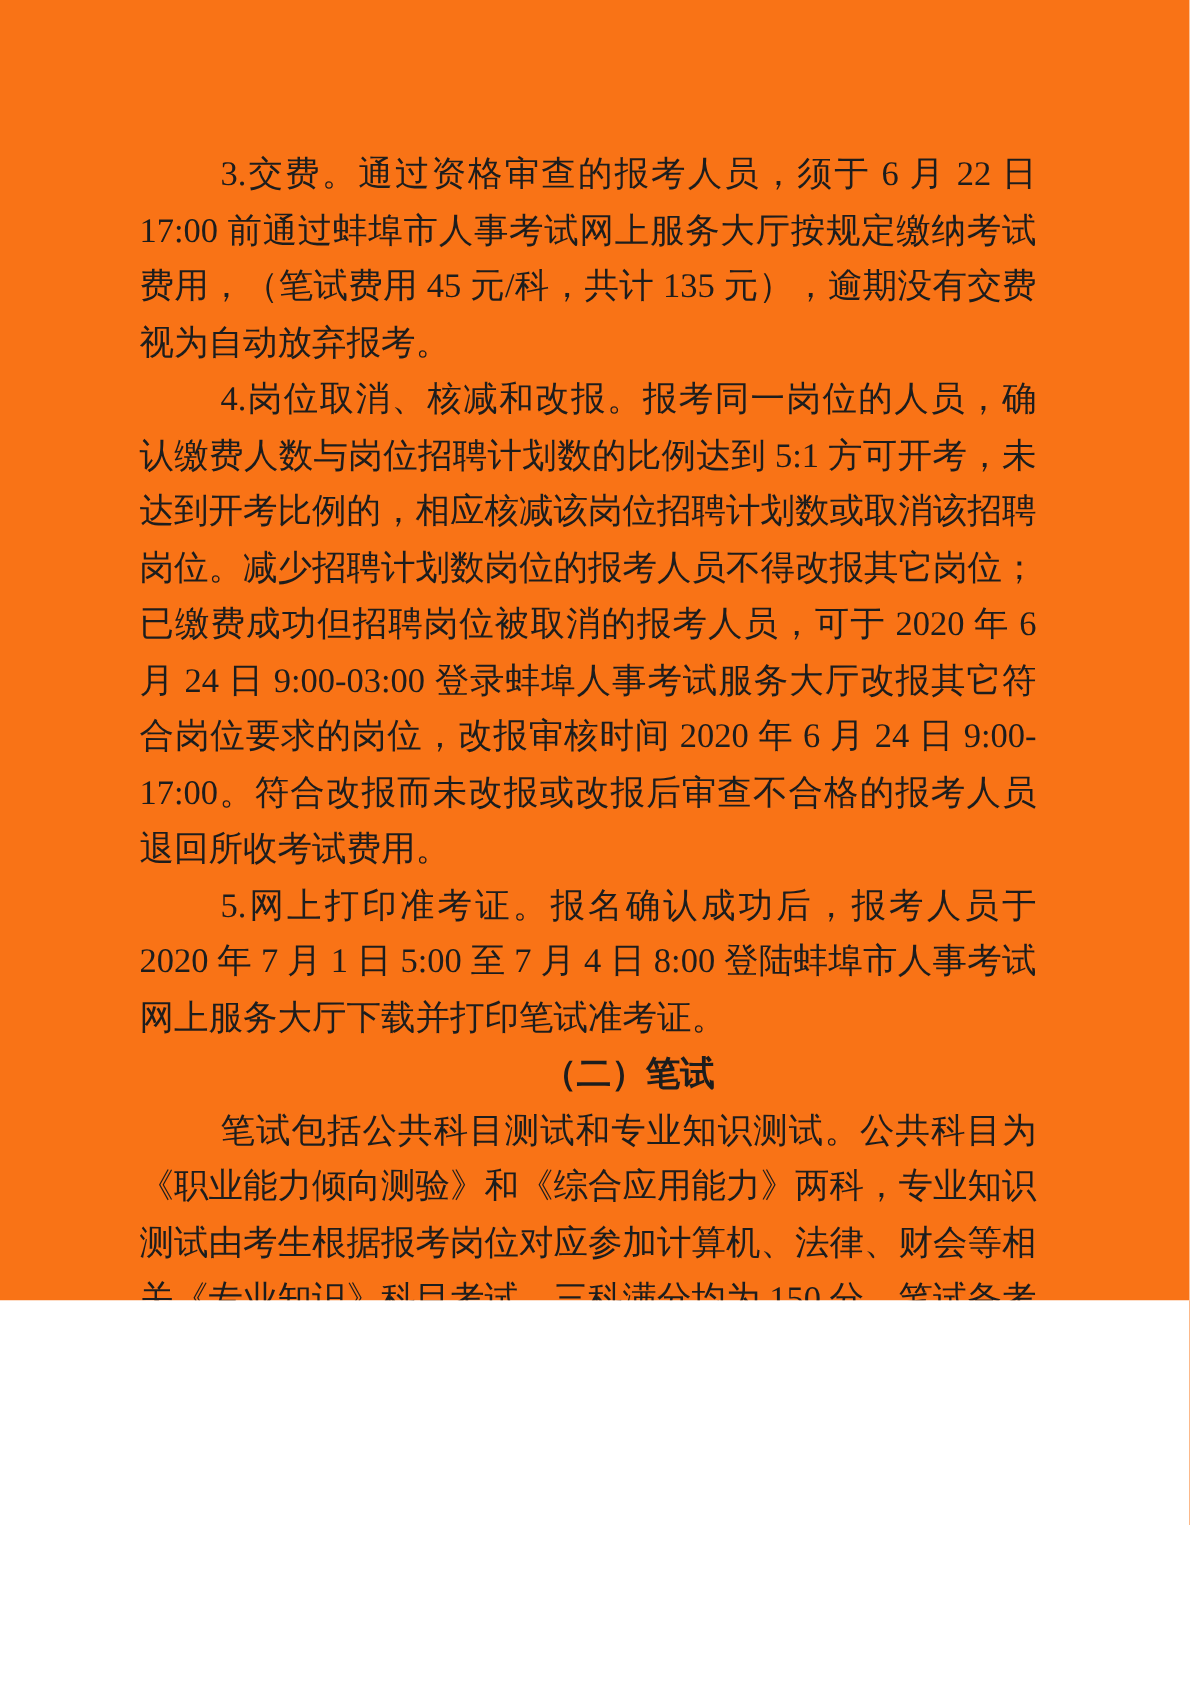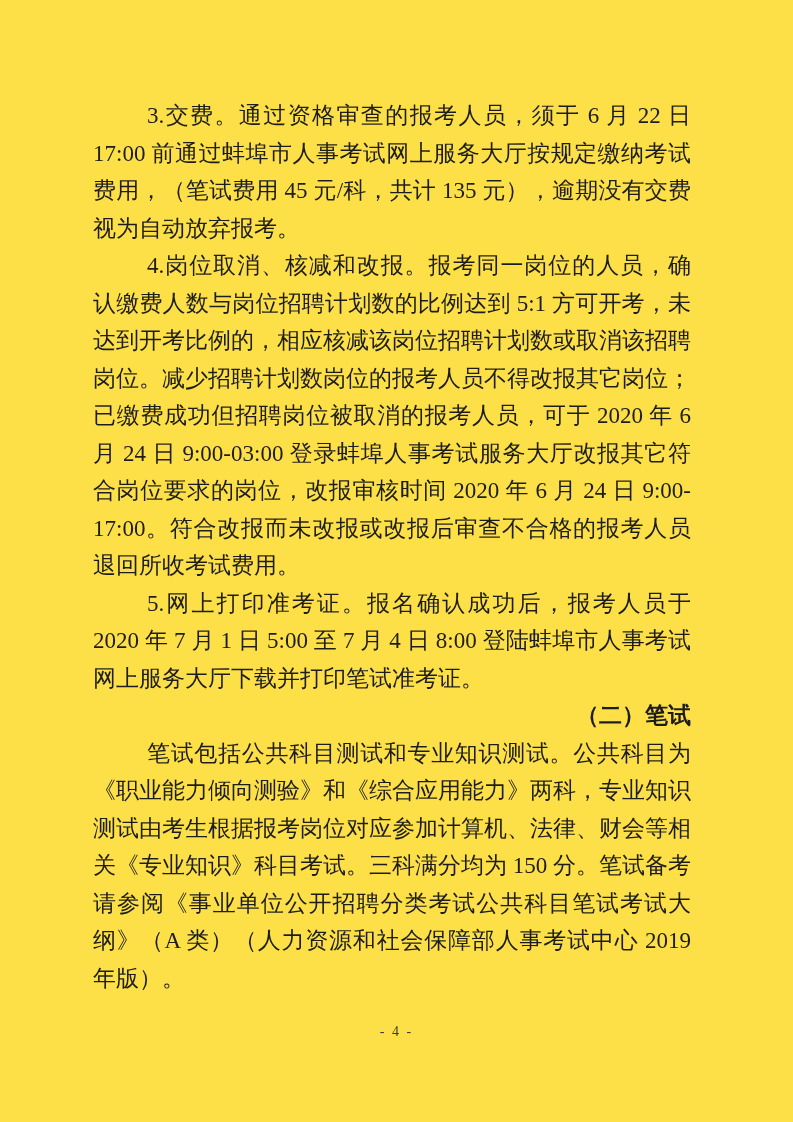--- a/index.html
+++ b/index.html
@@ -3,23 +3,23 @@
 <meta charset="utf-8">
 <style>
   html, body {
     margin: 0;
     padding: 0;
     background: #ffffff;
   }
   .page {
     position: relative;
     width: 793px;
-    height: 1122px;
+    height: 867px;
     margin: 0 auto;
-    background: #fde047;
+    background: #f97316;
     overflow: hidden;
     font-family: "Liberation Serif", "DejaVu Serif", serif;
   }
   .content {
     position: absolute;
     left: 93px;
     top: 97px;
     width: 598px;
     color: #1d1d1d;
     font-size: 23px;
@@ -27,21 +27,21 @@
     text-align: justify;
     text-justify: inter-ideograph;
   }
   .content p {
     margin: 0;
     padding: 0;
     text-indent: 54px;
   }
   .content p.heading {
     font-weight: bold;
-    text-align: right;
+    text-align: center;
   }
   .footer {
     position: absolute;
     top: 1024px;
     left: 0;
     width: 100%;
     text-align: center;
     font-size: 14px;
     letter-spacing: 2px;
     color: #3a3a3a;

